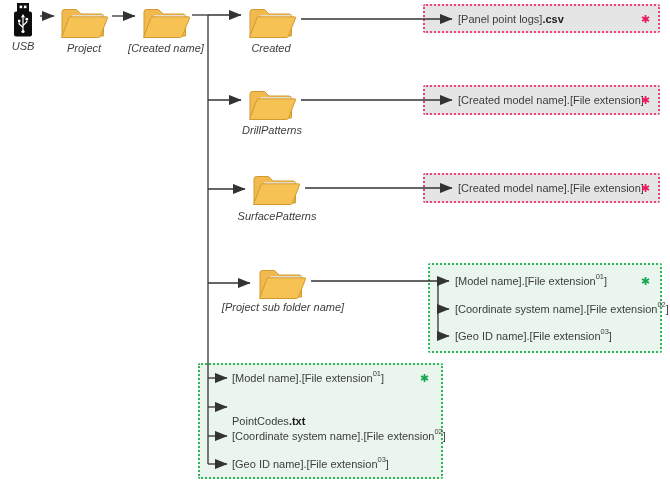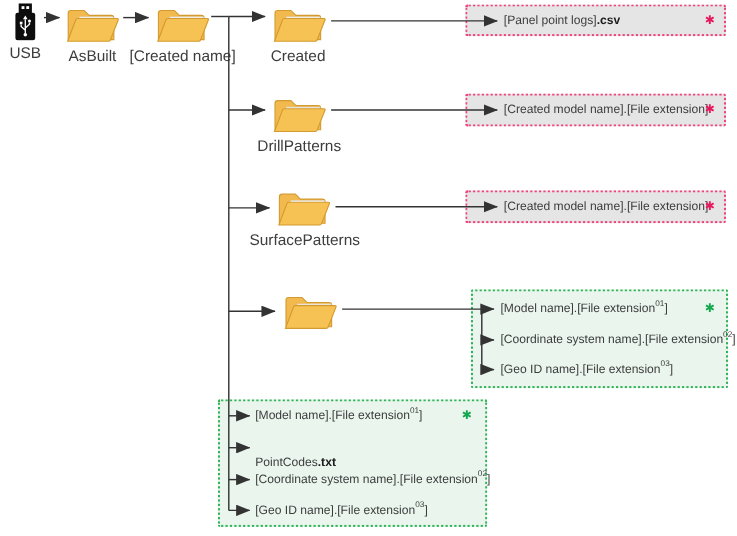--- a/index.html
+++ b/index.html
@@ -5,21 +5,21 @@
   html,body{margin:0;padding:0;background:#fff;}
   .canvas{
     position:relative;width:670px;height:487px;background:#ffffff;
     font-family:"Liberation Sans","DejaVu Sans",sans-serif;color:#3d3d3d;
     overflow:hidden;
   }
   .lines{position:absolute;left:0;top:0;z-index:3;pointer-events:none;}
   .node{position:absolute;z-index:2;}
   .flabel{
     position:absolute;z-index:2;transform:translateX(-50%);
-    font-size:14px;white-space:nowrap;color:#3d3d3d;
+    font-size:11px;white-space:nowrap;color:#3d3d3d;font-style:italic;
   }
   .fbox{position:absolute;z-index:1;box-sizing:border-box;border-radius:2px;}
   .fbox.pink{background:#e5e5e5;border:2px dotted #f0437b;}
   .fbox.green{background:#e9f5ed;border:2px dotted #2fb457;padding-left:29px;}
   .fline{
     position:absolute;transform:translateY(-50%);
     white-space:nowrap;font-size:11px;color:#3d3d3d;
   }
   .fline b{font-weight:bold;color:#1a1a1a;}
   .fline sup{font-size:7.5px;position:relative;top:-1px;vertical-align:super;line-height:0;}
@@ -87,21 +87,21 @@
       <path d="M13,11 l-2.1,3.6 h4.2 Z" fill="#ffffff"></path>
     </svg>
   </div>
   <div class="flabel" style="left:23px;top:40px">USB</div>
 
   <div class="node" style="left:58px;top:3px">
     <svg width="52" height="38" viewBox="0 0 52 38">
         <use href="#folder-shape"></use>
       </svg>
   </div>
-  <div class="flabel" style="left:84px;top:42px">AsBuilt</div>
+  <div class="flabel" style="left:84px;top:42px">Project</div>
 
   <div class="node" style="left:140px;top:3px">
     <svg width="52" height="38" viewBox="0 0 52 38">
         <use href="#folder-shape"></use>
       </svg>
   </div>
   <div class="flabel" style="left:166px;top:42px">[Created name]</div>
 
   <div class="node" style="left:246px;top:3px">
     <svg width="52" height="38" viewBox="0 0 52 38">
@@ -122,20 +122,21 @@
         <use href="#folder-shape"></use>
       </svg>
   </div>
   <div class="flabel" style="left:277px;top:210px">SurfacePatterns</div>
 
   <div class="node" style="left:256px;top:264px">
     <svg width="52" height="38" viewBox="0 0 52 38">
         <use href="#folder-shape"></use>
       </svg>
   </div>
+  <div class="flabel" style="left:283px;top:301px">[Project sub folder name]</div>
 
   <div class="fbox pink" style="left:423px;top:4px;width:237px;height:29px">
     <div class="fline" style="left:33px;top:50%">
       <span>[Panel point logs]</span><b>.csv</b>
     </div>
     <span class="star red" style="right:8px;top:50%">✱</span>
   </div>
 
   <div class="fbox pink" style="left:423px;top:85px;width:237px;height:30px">
     <div class="fline" style="left:33px;top:50%">

